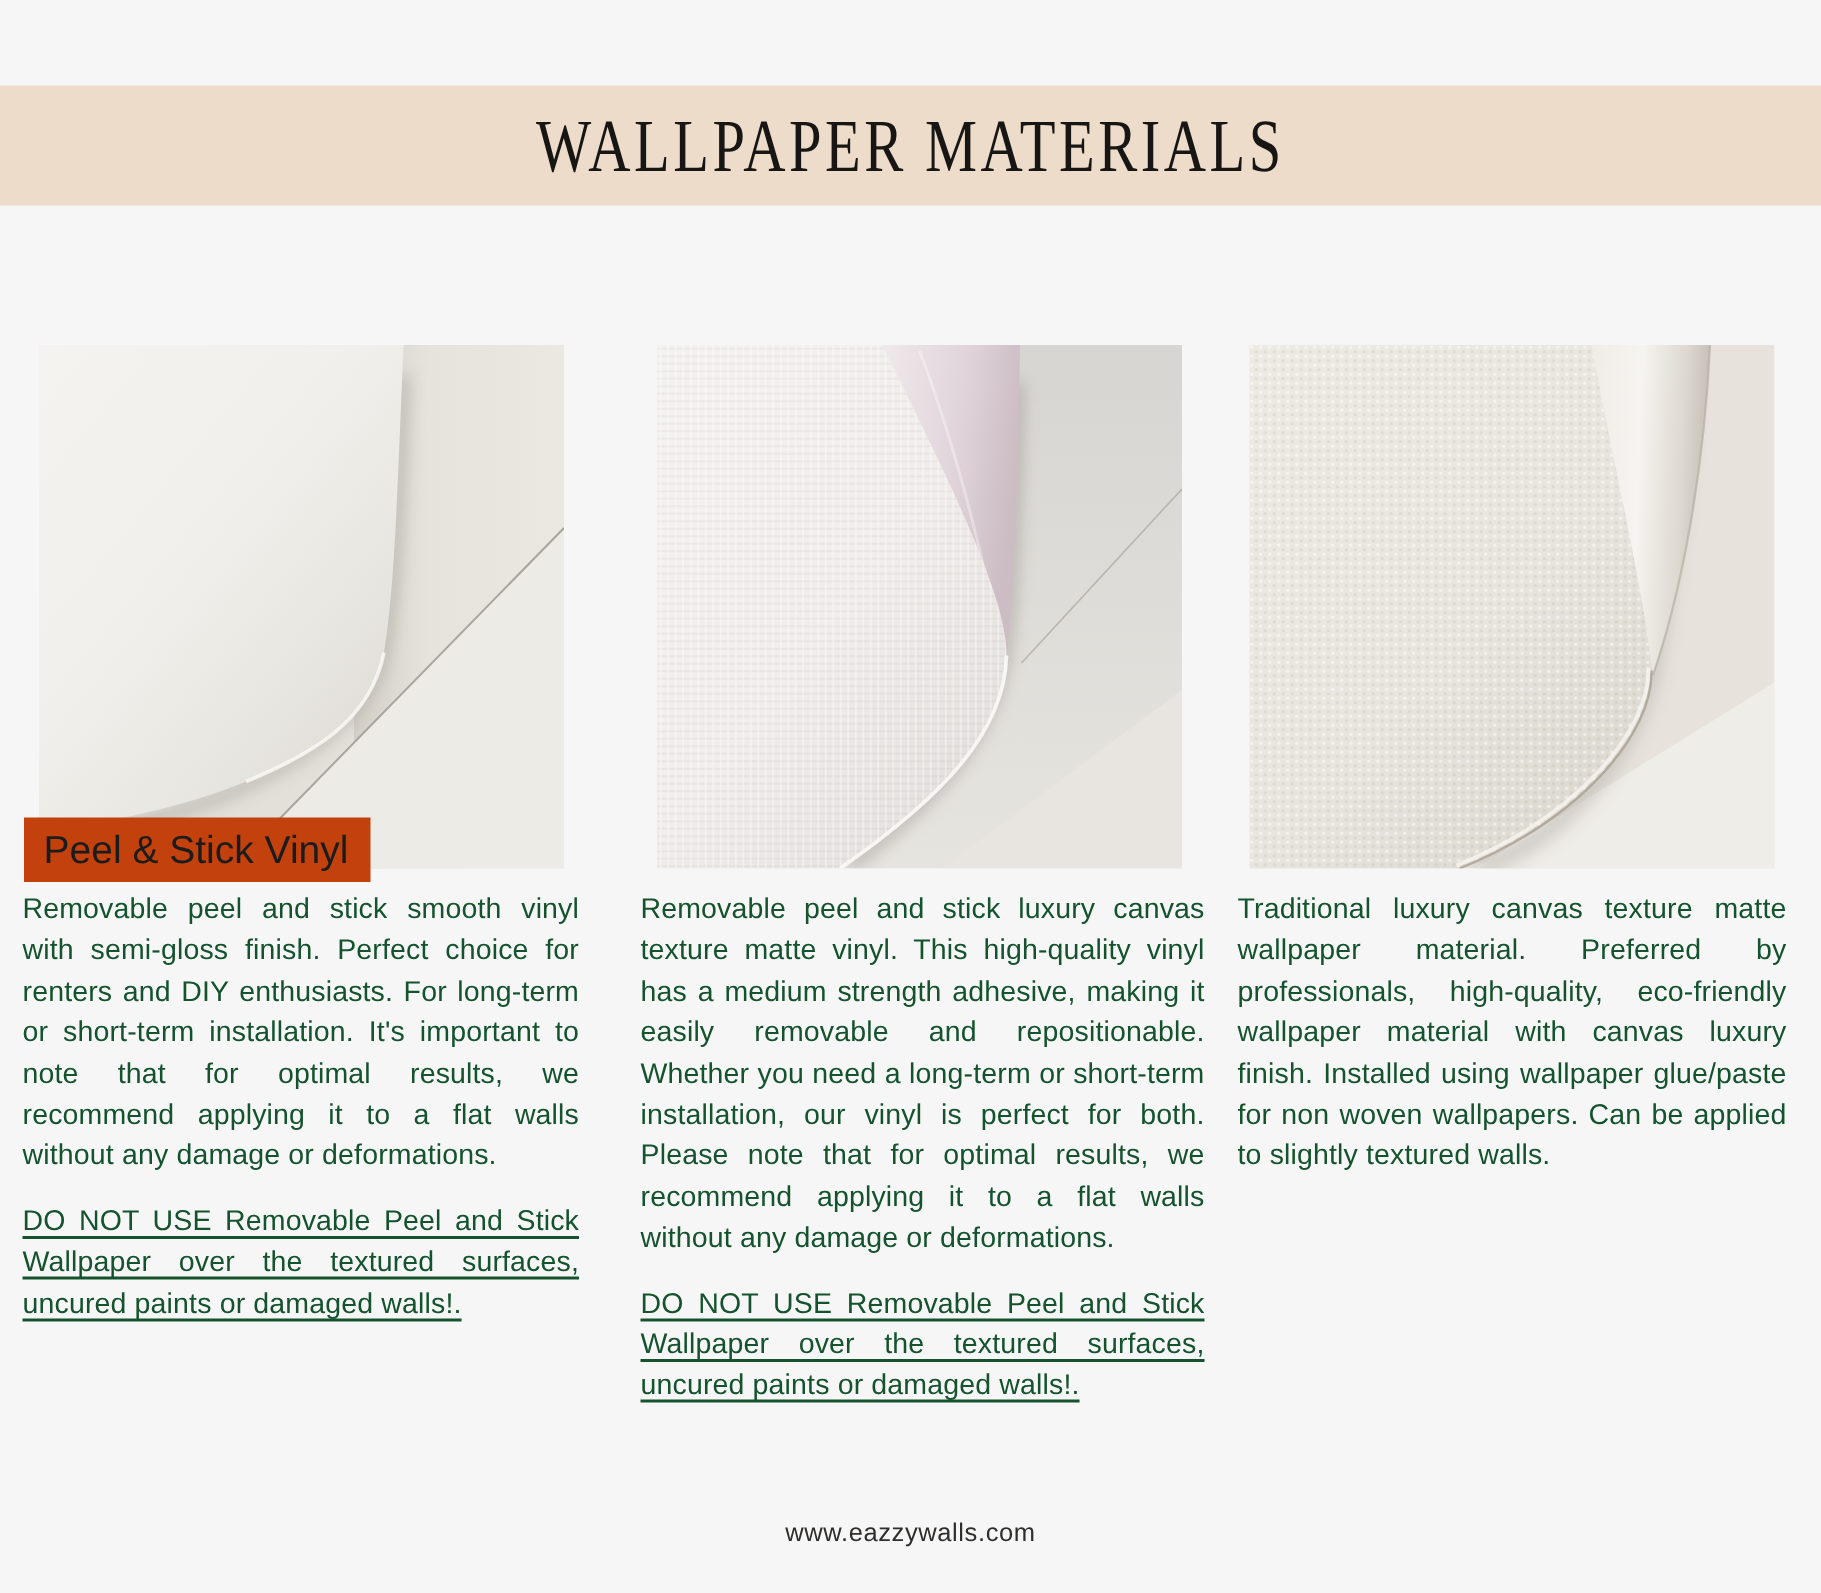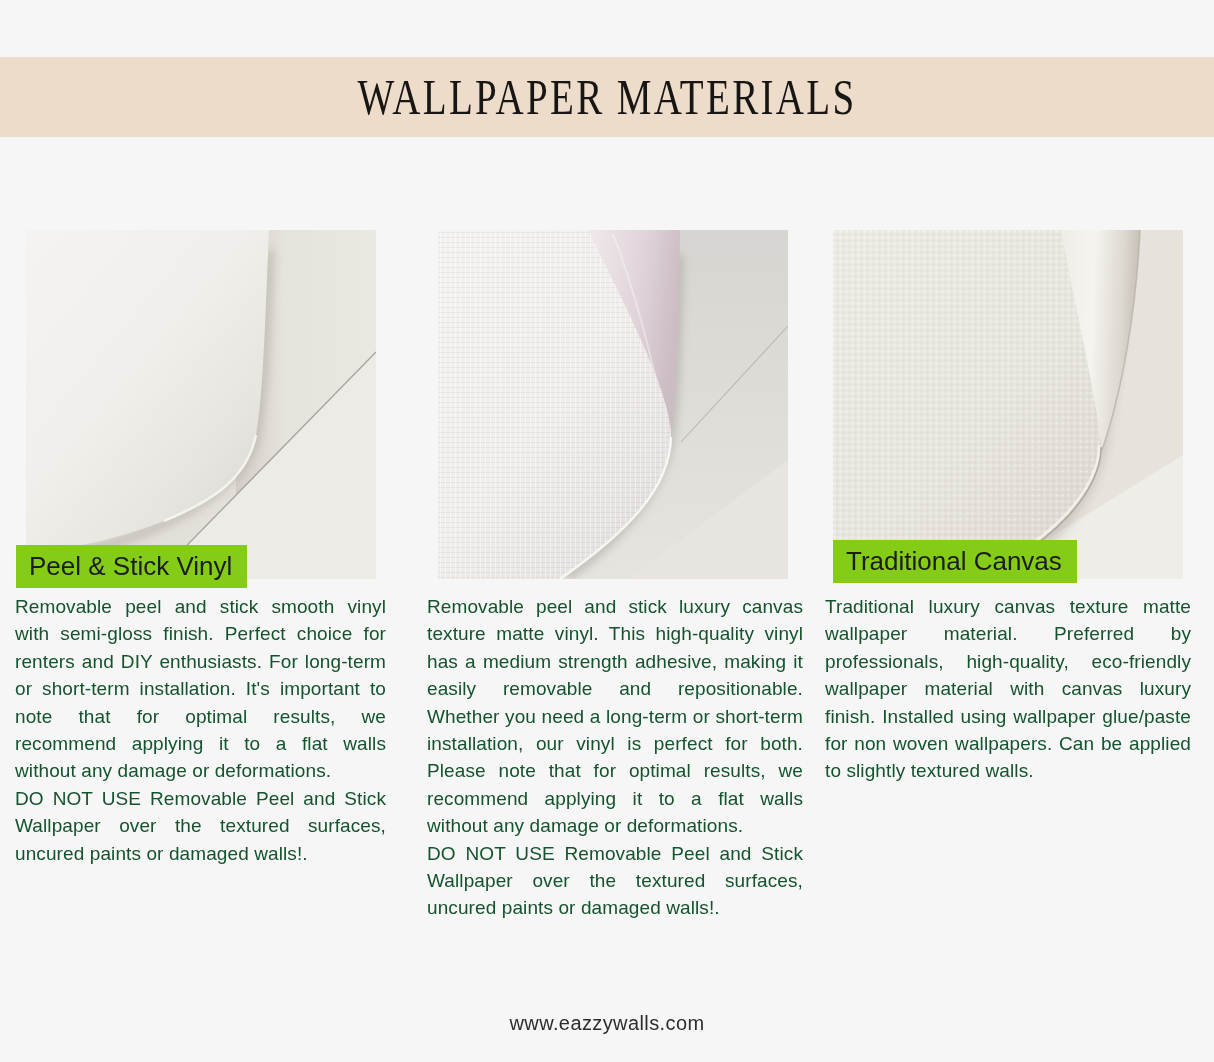--- a/index.html
+++ b/index.html
@@ -39,52 +39,53 @@
   .photo {
     position: relative;
     width: 350px; height: 349px;
   }
   .col-1 .photo, .col-2 .photo { margin-left: 11px; }
   .col-3 .photo { margin-left: 8px; }
   .photo svg { position: absolute; inset: 0; display: block; }
 
   .material-label {
     position: absolute;
-    background: #84cc16;
+    background: #c2410c;
     color: #1c1c1c;
     font-size: 26px;
     line-height: 1;
     padding: 8px 15px 9px 13px;
     white-space: nowrap;
     z-index: 2;
   }
   .col-1 .material-label { left: -10px; bottom: -9px; }
   .col-2 .material-label { left: 1px;  bottom: -3px; }
   .col-3 .material-label { left: 0px;  bottom: -4px; }
 
   .desc {
     margin: 14px 0 0 0;
     font-size: 19px;
     line-height: 27.4px;
     text-align: justify;
     color: #14532d;
     letter-spacing: 0.1px;
   }
   .warning {
-    margin-top: 0;
+    margin-top: 16px;
+    text-decoration: underline;
     text-decoration-thickness: 1.5px;
     text-underline-offset: 4px;
   }
   .warning:empty { display: none; }
 
   .footer {
     position: absolute;
     top: 1012px; left: 0; right: 0;
     text-align: center;
-    font-size: 20px;
+    font-size: 17px;
     letter-spacing: 0.4px;
     color: #2f2e2c;
   }
 </style>
 </head>
 <body>
 
 <div class="page">
 
   <div class="header-band">
@@ -192,21 +193,20 @@
         <rect width="350" height="349" fill="#e7e3dc"></rect>
         <path d="M350,225 L350,349 L150,349 Z" fill="#efede8"></path>
         <path d="M292,8 C286,95 277,165 267,218 C252,280 205,330 152,349" stroke="#97928a" stroke-width="10" fill="none" opacity="0.45" filter="url(#s3-blur)"></path>
         <path d="M225,0 L307,0 C303,85 288,165 269,220 C261,185 240,85 225,0 Z" fill="url(#s3-roll)"></path>
         <path d="M307,0 C303,85 288,165 269,220" stroke="#b5afa5" stroke-width="1.5" fill="none" opacity="0.7"></path>
         <path d="M0,0 L228,0 C247,100 265,175 268,217 C269,259 221,316 140,349 L0,349 Z" fill="url(#s3-face)"></path>
         <path d="M0,0 L228,0 C247,100 265,175 268,217 C269,259 221,316 140,349 L0,349 Z" fill="url(#s3-tex)"></path>
         <path d="M268,217 C269,259 221,316 140,349" stroke="#a99f92" stroke-width="1.6" fill="none" opacity="0.8"></path>
         <path d="M266,215 C267,257 219,314 138,347" stroke="#f7f5f1" stroke-width="2.5" fill="none" opacity="0.8"></path>
       </svg>
-      <div class="material-label">Traditional Canvas</div>
     </div>
     <p class="desc">Traditional luxury canvas texture matte wallpaper material. Preferred by professionals, high-quality, eco-friendly wallpaper material with canvas luxury finish. Installed using wallpaper glue/paste for non woven wallpapers. Can be applied to slightly textured walls.</p>
 
   </section>
 
   <div class="footer">www.eazzywalls.com</div>
 
 </div>
 
 </body></html>

